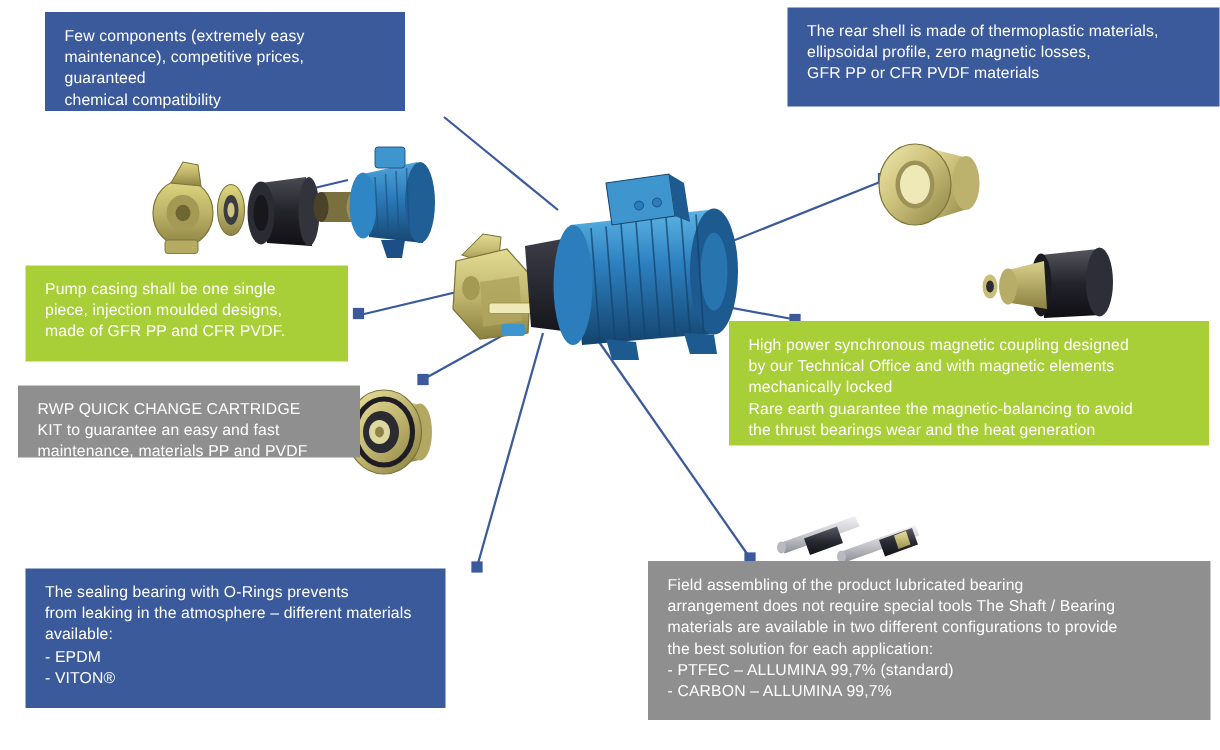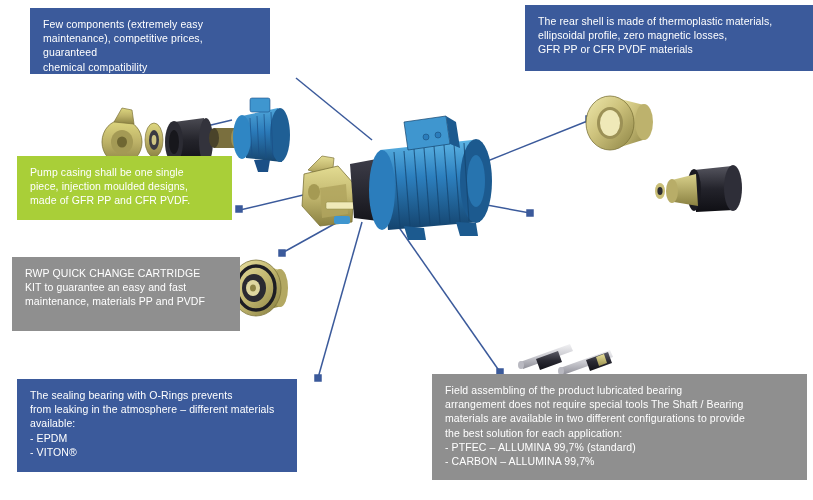--- a/index.html
+++ b/index.html
@@ -273,26 +273,31 @@
   </div>
 
   <div class="callout cb-blue" style="left:30px;top:8px;width:240px;height:66px;">Few components (extremely easy
 maintenance), competitive prices, guaranteed
 chemical compatibility</div>
 
   <div class="callout cb-blue" style="left:525px;top:5px;width:336px;height:66px;">The rear shell is made of thermoplastic materials,
 ellipsoidal profile, zero magnetic losses,
 GFR PP or CFR PVDF materials</div>
 
-  <div class="callout cb-green" style="left:17px;top:156px;width:215px;height:64px;">Pump casing shall be one single
+  <div class="callout cb-green" style="left:17px;top:177px;width:215px;height:64px;">Pump casing shall be one single
 piece, injection moulded designs,
 made of GFR PP and CFR PVDF.</div>
 
-
-  <div class="callout cb-gray" style="left:12px;top:257px;width:228px;height:74px;">RWP QUICK CHANGE CARTRIDGE
+  <div class="callout cb-green" style="left:486px;top:214px;width:320px;height:83px;">High power synchronous magnetic coupling designed
+by our Technical Office and with magnetic elements
+mechanically locked
+Rare earth guarantee the magnetic-balancing to avoid
+the thrust bearings wear and the heat generation</div>
+
+  <div class="callout cb-gray" style="left:12px;top:257px;width:228px;height:48px;">RWP QUICK CHANGE CARTRIDGE
 KIT to guarantee an easy and fast
 maintenance, materials PP and PVDF</div>
 
   <div class="callout cb-blue" style="left:17px;top:379px;width:280px;height:93px;">The sealing bearing with O-Rings prevents
 from leaking in the atmosphere – different materials
 available:
 - EPDM
 - VITON®</div>
 
   <div class="callout cb-gray" style="left:432px;top:374px;width:375px;height:106px;">Field assembling of the product lubricated bearing

